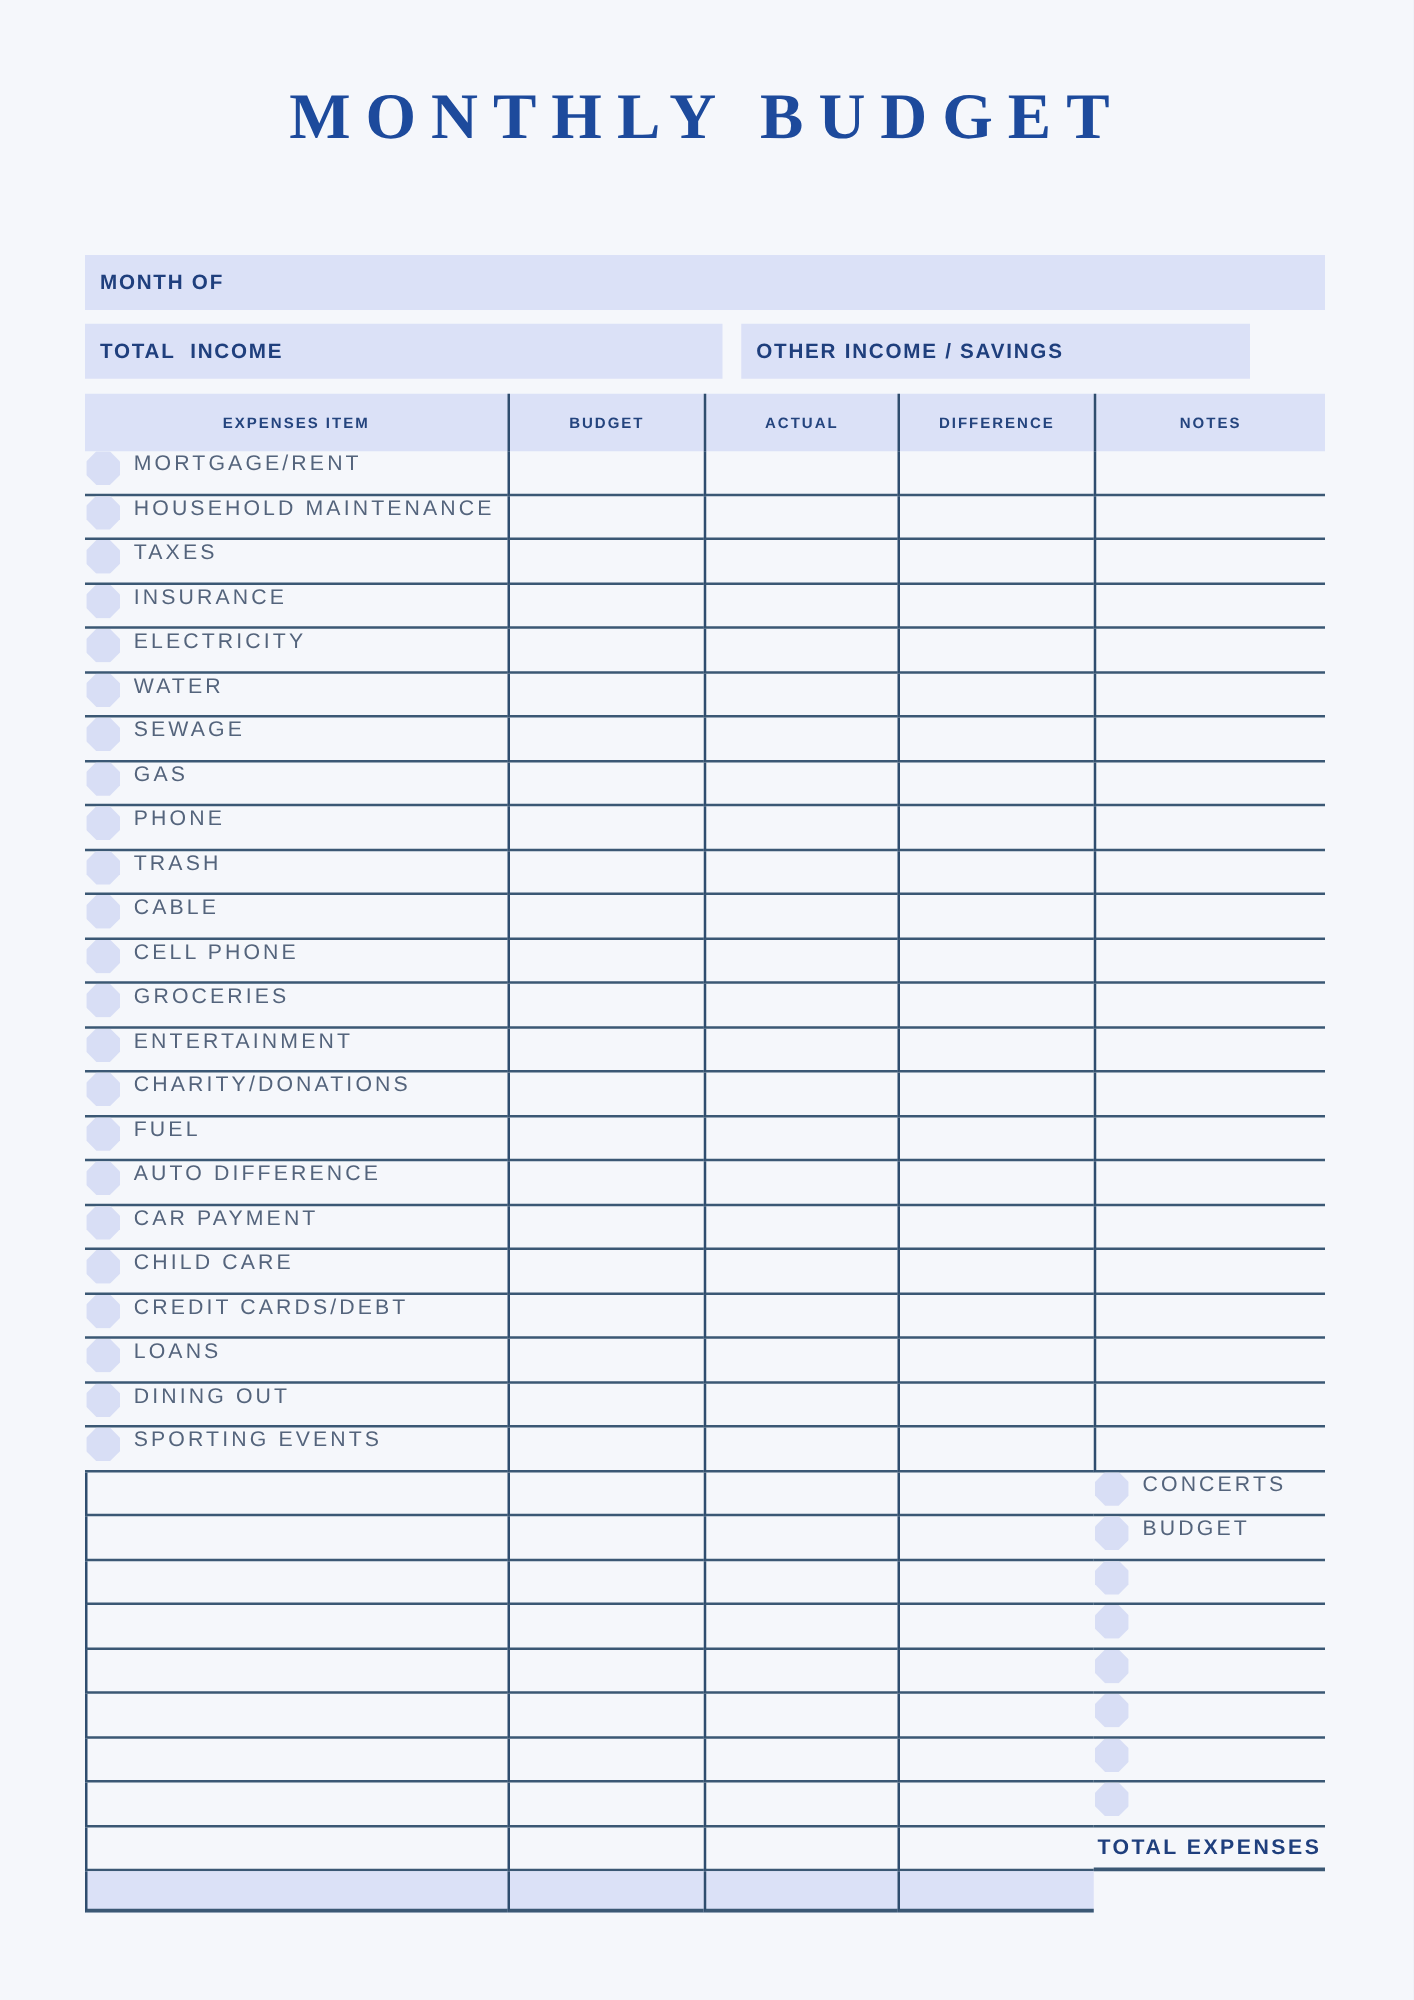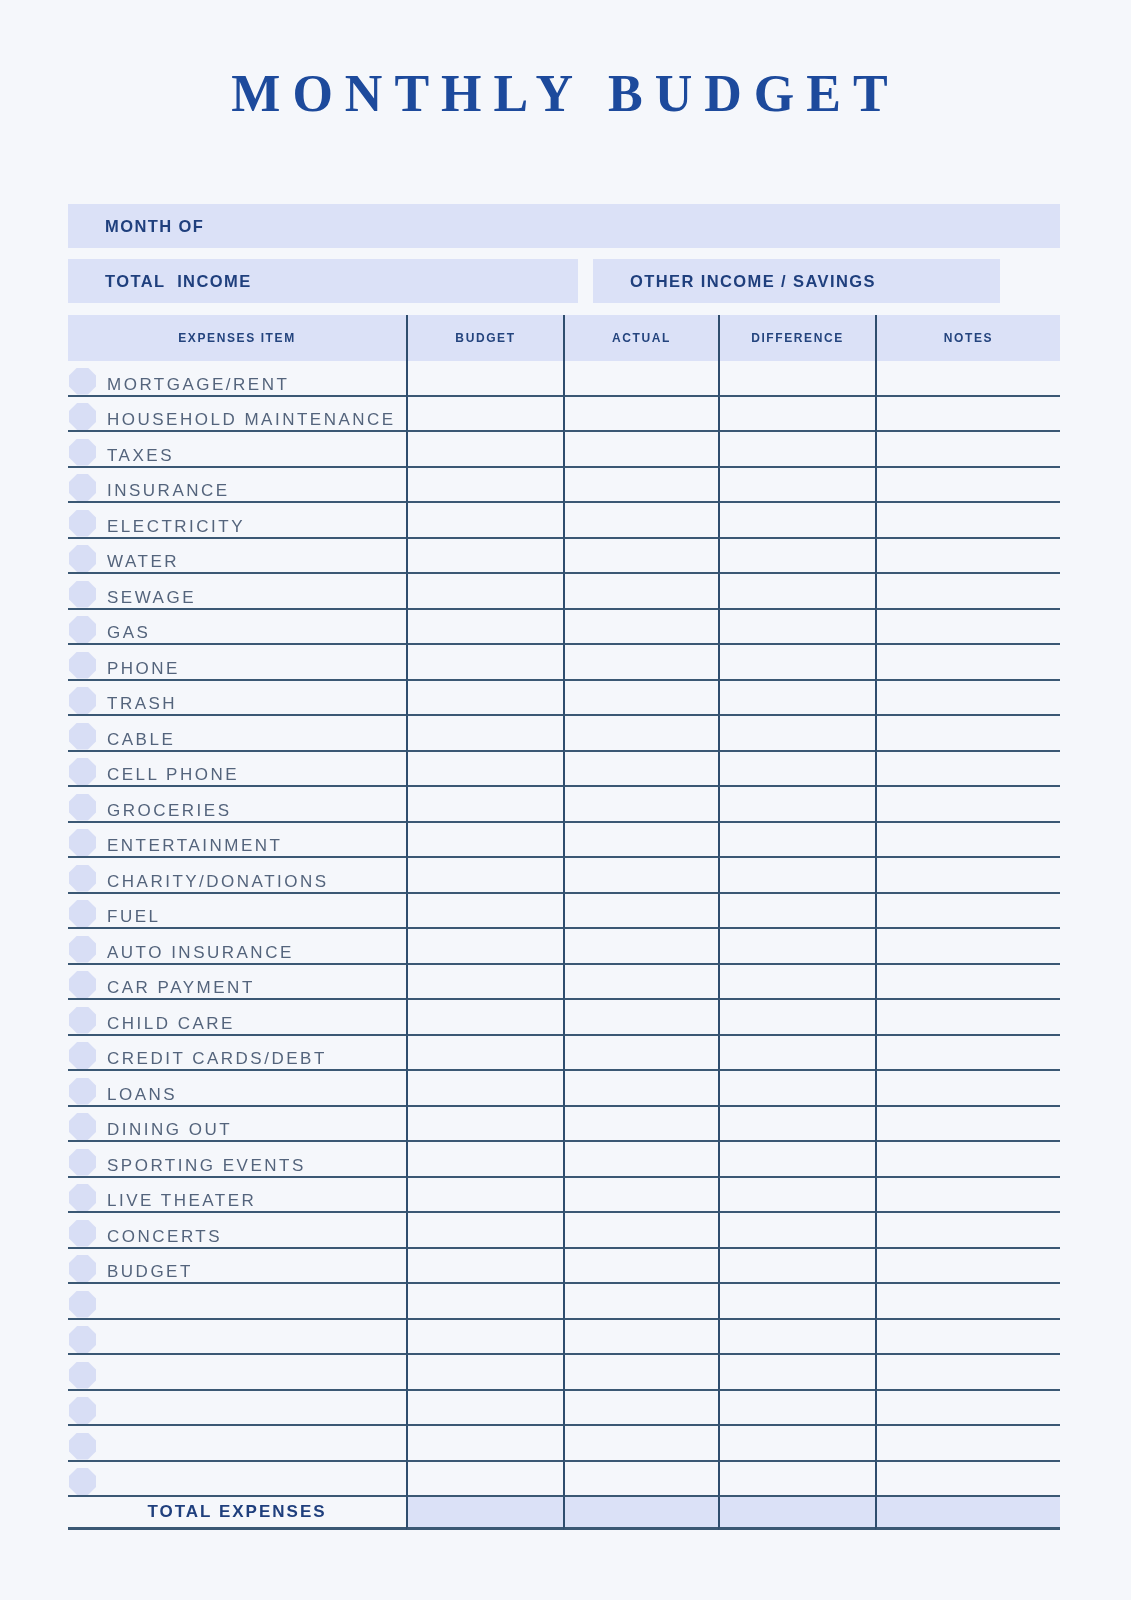--- a/index.html
+++ b/index.html
@@ -39,21 +39,20 @@
     background:var(--bar-bg);
     display:flex;align-items:center;
     padding-left:12px;
   }
   .bar-label{
     color:var(--navy);
     font-weight:bold;
     font-size:16.5px;
     letter-spacing:1.4px;
     white-space:pre;
-    margin-left:25px;
   }
   .bar-month{left:68px;top:204px;width:992px;height:44px;}
   .bar-total-income{left:68px;top:259px;width:510px;height:44px;}
   .bar-other-income{left:593px;top:259px;width:407px;height:44px;}
 
   .budget-table{
     position:absolute;
     left:68px;top:315px;width:992px;
     display:grid;
     grid-template-columns:338px 157px 155px 157px 185px;
@@ -67,21 +66,21 @@
     font-size:12px;
     letter-spacing:1.6px;
   }
   .cell{
     border-bottom:2px solid var(--hline);
   }
   .vline{
     border-left:2px solid var(--vline);
   }
   .item-cell{
-    display:flex;align-items:flex-end;
+    display:flex;align-items:flex-start;
     gap:11px;
     padding-left:1px;
     overflow:hidden;
   }
   .bullet{
     flex:0 0 auto;
     width:27px;height:27px;
     background:var(--bullet);
     clip-path:polygon(30% 0,70% 0,100% 30%,100% 70%,70% 100%,30% 100%,0 70%,0 30%);
   }
@@ -272,21 +271,21 @@
     <span class="bullet"></span>
     <span class="item-label">FUEL</span>
   </div>
   <div class="cell vline"></div>
   <div class="cell vline"></div>
   <div class="cell vline"></div>
   <div class="cell vline"></div>
 
   <div class="cell item-cell">
     <span class="bullet"></span>
-    <span class="item-label">AUTO INSURANCE</span>
+    <span class="item-label">AUTO DIFFERENCE</span>
   </div>
   <div class="cell vline"></div>
   <div class="cell vline"></div>
   <div class="cell vline"></div>
   <div class="cell vline"></div>
 
   <div class="cell item-cell">
     <span class="bullet"></span>
     <span class="item-label">CAR PAYMENT</span>
   </div>
@@ -333,24 +332,20 @@
 
   <div class="cell item-cell">
     <span class="bullet"></span>
     <span class="item-label">SPORTING EVENTS</span>
   </div>
   <div class="cell vline"></div>
   <div class="cell vline"></div>
   <div class="cell vline"></div>
   <div class="cell vline"></div>
 
-  <div class="cell item-cell">
-    <span class="bullet"></span>
-    <span class="item-label">LIVE THEATER</span>
-  </div>
   <div class="cell vline"></div>
   <div class="cell vline"></div>
   <div class="cell vline"></div>
   <div class="cell vline"></div>
 
   <div class="cell item-cell">
     <span class="bullet"></span>
     <span class="item-label">CONCERTS</span>
   </div>
   <div class="cell vline"></div>

